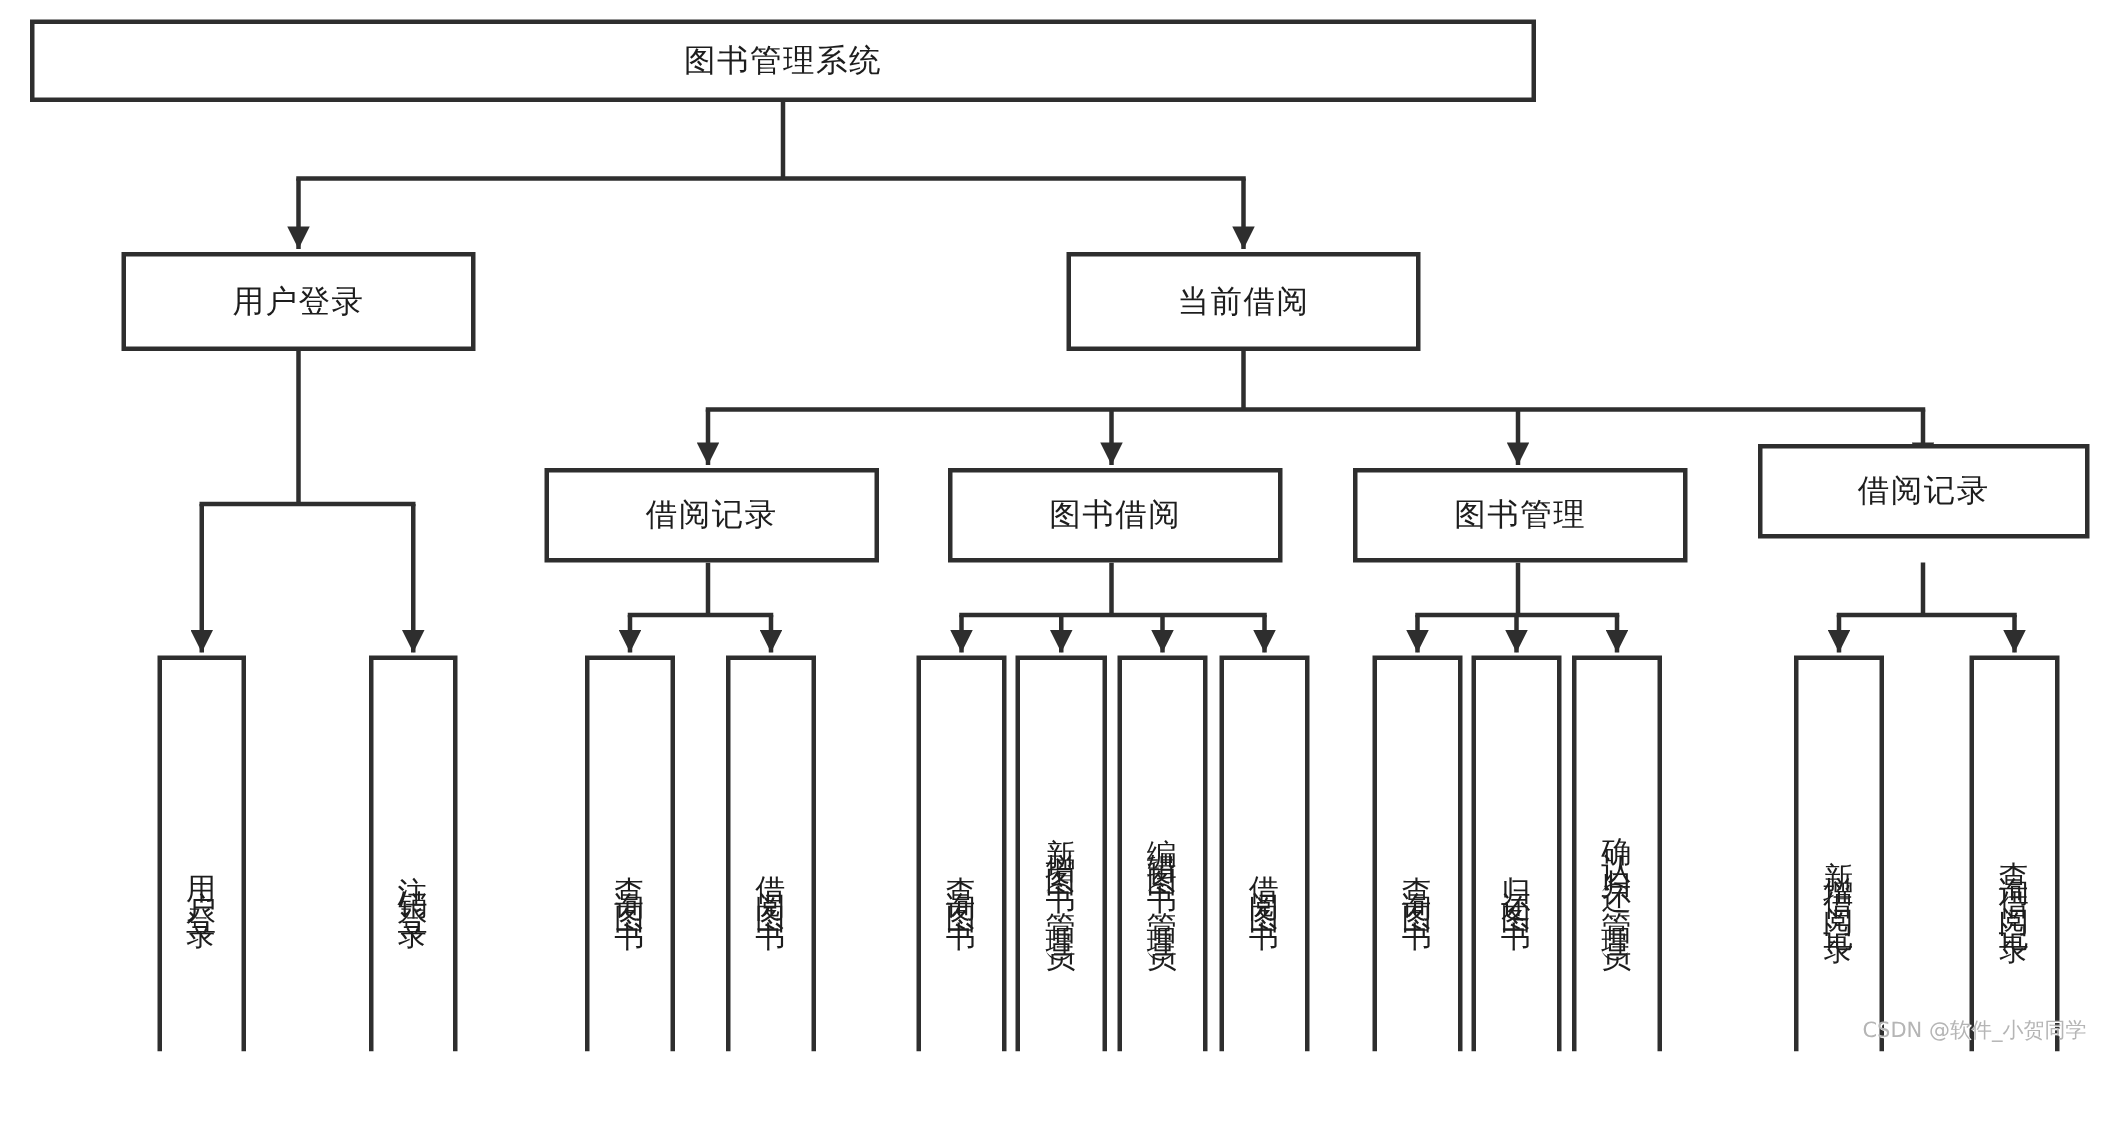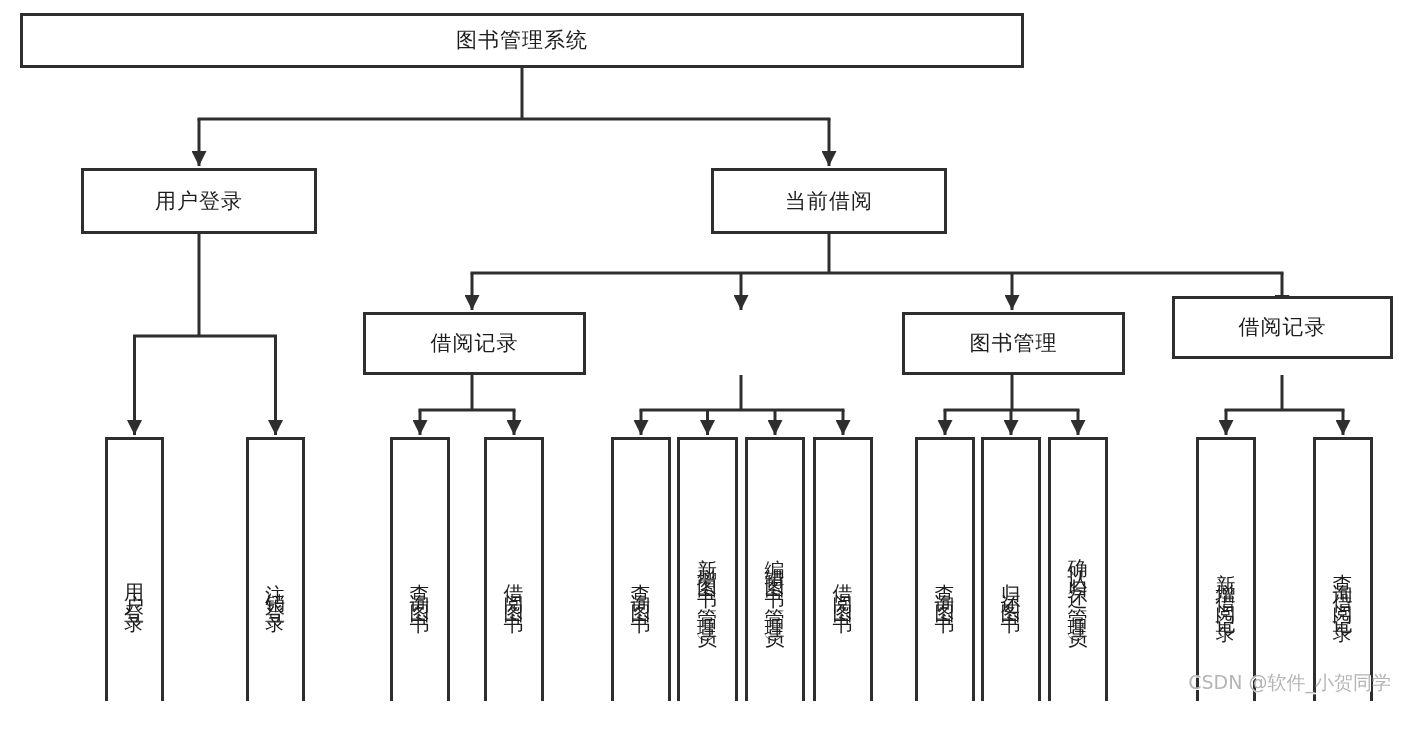--- a/index.html
+++ b/index.html
@@ -39,21 +39,21 @@
     writing-mode:vertical-rl;
     text-orientation:mixed;
     font-size:20px;
     letter-spacing:10px;
     line-height:1;
     white-space:nowrap;
   }
   .watermark{
     position:absolute;
     right:14px;bottom:5px;
-    font-size:19px;
+    font-size:14px;
     color:var(--wm);
     text-shadow:1px 1px 0 #ffffff;
     z-index:3;
     white-space:nowrap;
   }
 </style>
 </head>
 <body>
 
 <div class="canvas">
@@ -113,20 +113,23 @@
   <div class="node" style="left:81px;top:168px;width:236px;height:66px">
     <span class="hlabel">用户登录</span>
   </div>
   <div class="node" style="left:711px;top:168px;width:236px;height:66px">
     <span class="hlabel">当前借阅</span>
   </div>
 
   <div class="node" style="left:363px;top:312px;width:223px;height:63px">
     <span class="hlabel">借阅记录</span>
   </div>
+  <div class="node" style="left:632px;top:312px;width:223px;height:63px">
+    <span class="hlabel">图书借阅</span>
+  </div>
   <div class="node" style="left:902px;top:312px;width:223px;height:63px">
     <span class="hlabel">图书管理</span>
   </div>
   <div class="node" style="left:1172px;top:296px;width:221px;height:63px">
     <span class="hlabel">借阅记录</span>
   </div>
 
   <div class="node leaf" style="left:105px;width:59px">
     <span class="vtext">用户登录</span>
   </div>

